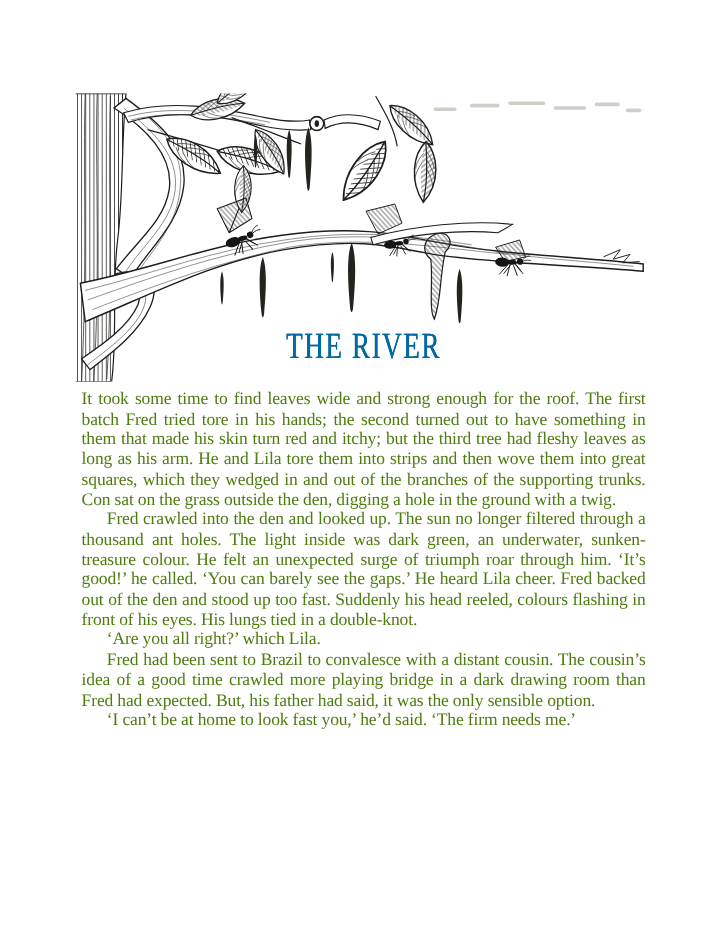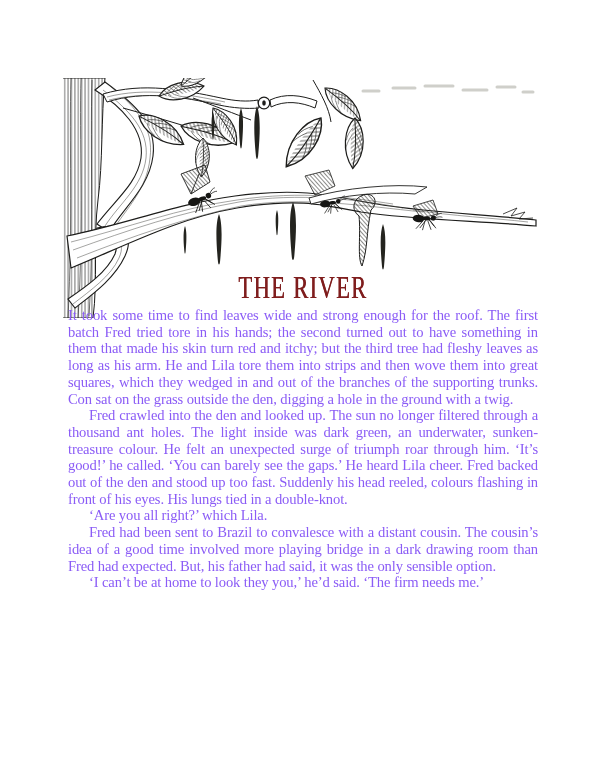--- a/index.html
+++ b/index.html
@@ -4,31 +4,31 @@
 <style>
   html,body { margin:0; padding:0; background:#ffffff; }
   .page {
     position:relative; width:605px; height:784px; background:#ffffff;
     overflow:hidden; font-family:"Liberation Serif", serif;
   }
   .illustration { position:absolute; left:63px; top:78px; width:477px; height:240px; }
   .illustration svg { display:block; }
   .chapter-title {
     position:absolute; left:0; top:268px; width:605px; margin:0;
-    text-align:center; color:#7f1d1d; font-weight:400;
+    text-align:center; color:#0369a1; font-weight:400;
   }
   .chapter-title .tt {
     display:inline-block; font-size:27px; letter-spacing:1.5px;
     transform:scale(0.84,1.14); transform-origin:center;
     text-shadow:0.35px 0 0 currentColor;
     font-family:"Liberation Serif", serif;
   }
   .body-text {
-    position:absolute; left:68px; top:307px; width:470px;
-    color:#8b5cf6; font-size:14.6px; line-height:16.7px;
+    position:absolute; left:68px; top:325px; width:470px;
+    color:#4d7c0f; font-size:14.6px; line-height:16.7px;
     text-align:justify; letter-spacing:-0.12px;
   }
   .para { margin:0; }
   .indent { text-indent:21px; }
 </style>
 </head>
 <body>
 
 <div class="page">
 
@@ -131,17 +131,17 @@
       </g>
     </svg>
   </div>
 
   <h1 class="chapter-title"><span class="tt">THE RIVER</span></h1>
 
   <div class="body-text">
     <p class="para">It took some time to find leaves wide and strong enough for the roof. The first batch Fred tried tore in his hands; the second turned out to have something in them that made his skin turn red and itchy; but the third tree had fleshy leaves as long as his arm. He and Lila tore them into strips and then wove them into great squares, which they wedged in and out of the branches of the supporting trunks. Con sat on the grass outside the den, digging a hole in the ground with a twig.</p>
     <p class="para indent">Fred crawled into the den and looked up. The sun no longer filtered through a thousand ant holes. The light inside was dark green, an underwater, sunken-treasure colour. He felt an unexpected surge of triumph roar through him. ‘It’s good!’ he called. ‘You can barely see the gaps.’ He heard Lila cheer. Fred backed out of the den and stood up too fast. Suddenly his head reeled, colours flashing in front of his eyes. His lungs tied in a double-knot.</p>
     <p class="para indent">‘Are you all right?’ which Lila.</p>
-    <p class="para indent">Fred had been sent to Brazil to convalesce with a distant cousin. The cousin’s idea of a good time involved more playing bridge in a dark drawing room than Fred had expected. But, his father had said, it was the only sensible option.</p>
-    <p class="para indent">‘I can’t be at home to look they you,’ he’d said. ‘The firm needs me.’</p>
+    <p class="para indent">Fred had been sent to Brazil to convalesce with a distant cousin. The cousin’s idea of a good time crawled more playing bridge in a dark drawing room than Fred had expected. But, his father had said, it was the only sensible option.</p>
+    <p class="para indent">‘I can’t be at home to look fast you,’ he’d said. ‘The firm needs me.’</p>
   </div>
 
 </div>
 
 </body></html>

